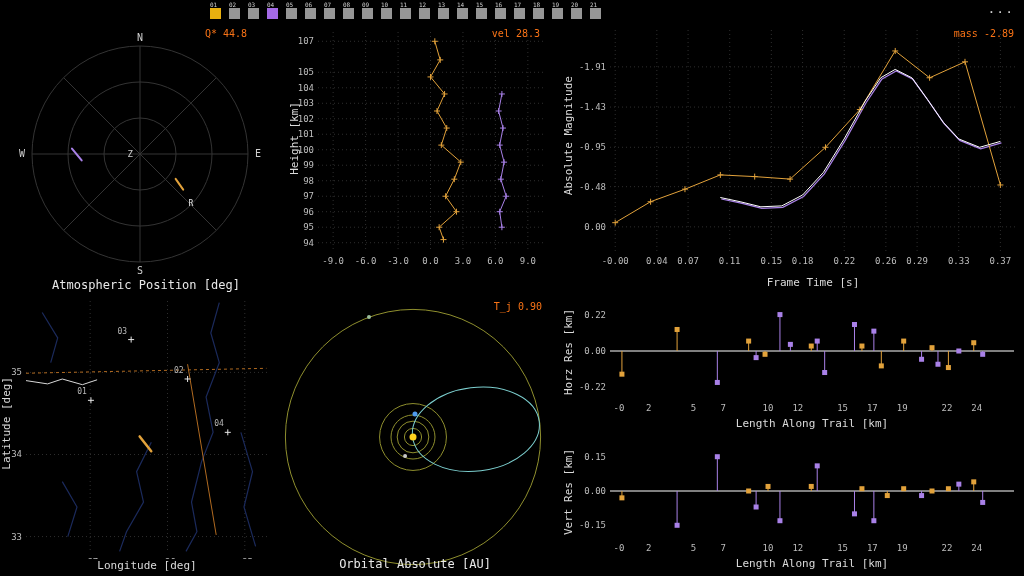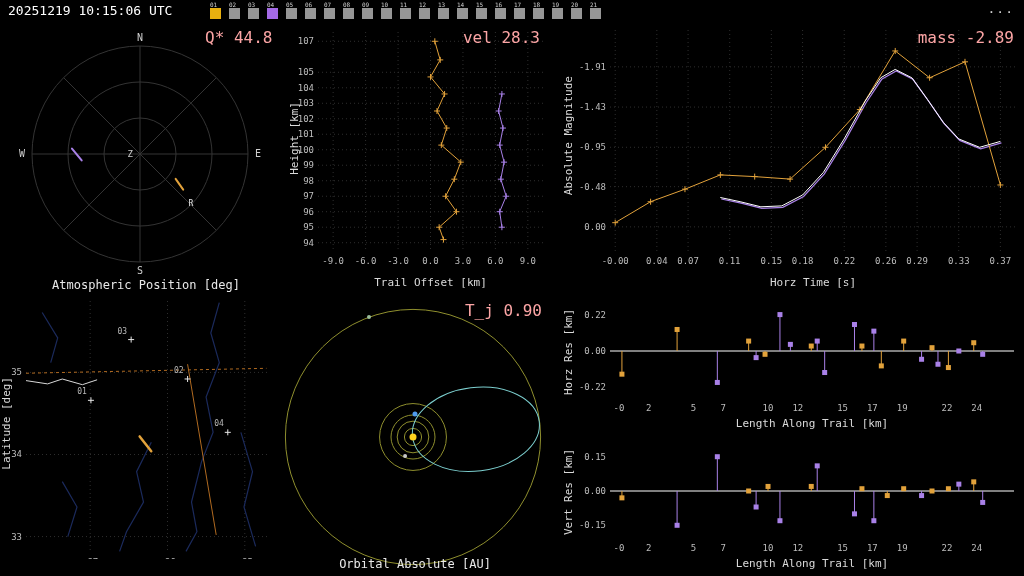--- a/index.html
+++ b/index.html
@@ -9,33 +9,32 @@
   #app{position:absolute;inset:0;background:#000}
   header{position:absolute;top:0;left:0;width:100%;height:22px}
   .ts{position:absolute;left:8px;top:3px;font-size:13px;color:#ffffff;white-space:nowrap}
   #frame-strip{position:absolute;left:210px;top:2px;white-space:nowrap}
   .frame-chip{display:inline-block;width:13px;margin-right:6px;vertical-align:top;cursor:pointer}
   .chip-num{display:block;font-size:6px;line-height:6px;color:#cfcfcf}
   .chip-sq{width:11px;height:11px}
   .overflow{position:absolute;right:10px;top:1px;font-size:13px;color:#d0d0d0;cursor:pointer;letter-spacing:1px}
   .panel{position:absolute}
   .panel svg{position:absolute;left:0;top:0;display:block}
-  .ptitle{position:absolute;font-size:16px;color:#fca5a5;white-space:nowrap;z-index:2}
+  .ptitle{position:absolute;font-size:10px;color:#f97316;white-space:nowrap;z-index:2}
   .xlabel{position:absolute;font-size:11px;color:#dadada;text-align:center;white-space:nowrap;z-index:2}
   .ylabel{position:absolute;font-size:11px;color:#dadada;writing-mode:vertical-rl;transform:rotate(180deg);white-space:nowrap;z-index:2}
   .caption{position:absolute;font-size:12px;color:#e8e8e8;text-align:center;white-space:nowrap;z-index:2}
   svg text{font-family:"DejaVu Sans Mono",monospace}
 </style>
 </head>
 <body>
 
 <div id="app">
 
   <header>
-    <span class="ts">20251219 10:15:06 UTC</span>
     <div id="frame-strip"><div class="frame-chip"><span class="chip-num">01</span><div class="chip-sq" style="background: rgb(232, 176, 15);"></div></div><div class="frame-chip"><span class="chip-num">02</span><div class="chip-sq" style="background: rgb(150, 150, 150);"></div></div><div class="frame-chip"><span class="chip-num">03</span><div class="chip-sq" style="background: rgb(150, 150, 150);"></div></div><div class="frame-chip"><span class="chip-num">04</span><div class="chip-sq" style="background: rgb(164, 106, 230);"></div></div><div class="frame-chip"><span class="chip-num">05</span><div class="chip-sq" style="background: rgb(150, 150, 150);"></div></div><div class="frame-chip"><span class="chip-num">06</span><div class="chip-sq" style="background: rgb(150, 150, 150);"></div></div><div class="frame-chip"><span class="chip-num">07</span><div class="chip-sq" style="background: rgb(150, 150, 150);"></div></div><div class="frame-chip"><span class="chip-num">08</span><div class="chip-sq" style="background: rgb(150, 150, 150);"></div></div><div class="frame-chip"><span class="chip-num">09</span><div class="chip-sq" style="background: rgb(150, 150, 150);"></div></div><div class="frame-chip"><span class="chip-num">10</span><div class="chip-sq" style="background: rgb(150, 150, 150);"></div></div><div class="frame-chip"><span class="chip-num">11</span><div class="chip-sq" style="background: rgb(150, 150, 150);"></div></div><div class="frame-chip"><span class="chip-num">12</span><div class="chip-sq" style="background: rgb(150, 150, 150);"></div></div><div class="frame-chip"><span class="chip-num">13</span><div class="chip-sq" style="background: rgb(150, 150, 150);"></div></div><div class="frame-chip"><span class="chip-num">14</span><div class="chip-sq" style="background: rgb(150, 150, 150);"></div></div><div class="frame-chip"><span class="chip-num">15</span><div class="chip-sq" style="background: rgb(150, 150, 150);"></div></div><div class="frame-chip"><span class="chip-num">16</span><div class="chip-sq" style="background: rgb(150, 150, 150);"></div></div><div class="frame-chip"><span class="chip-num">17</span><div class="chip-sq" style="background: rgb(150, 150, 150);"></div></div><div class="frame-chip"><span class="chip-num">18</span><div class="chip-sq" style="background: rgb(150, 150, 150);"></div></div><div class="frame-chip"><span class="chip-num">19</span><div class="chip-sq" style="background: rgb(150, 150, 150);"></div></div><div class="frame-chip"><span class="chip-num">20</span><div class="chip-sq" style="background: rgb(150, 150, 150);"></div></div><div class="frame-chip"><span class="chip-num">21</span><div class="chip-sq" style="background: rgb(150, 150, 150);"></div></div></div>
     <span class="overflow">...</span>
   </header>
 
   <section class="panel" style="left:0;top:22px;width:292px;height:273px">
     <svg id="svg-polar" width="292" height="252">
         <circle cx="140" cy="132" r="36" fill="none" stroke="#343434"></circle>
         <circle cx="140" cy="132" r="72" fill="none" stroke="#343434"></circle>
         <circle cx="140" cy="132" r="108" fill="none" stroke="#343434"></circle>
         <line x1="140" y1="132" x2="248" y2="132" stroke="#343434"></line>
@@ -121,21 +120,20 @@
         <path d="M211.97596153846155 106.05633802816891H217.97596153846155M214.97596153846155 103.05633802816891V109.05633802816891" stroke="#a981e8" stroke-width="1" fill="none"></path>
         <path d="M208.73076923076923 123.09859154929582H214.73076923076923M211.73076923076923 120.09859154929582V126.09859154929582" stroke="#a981e8" stroke-width="1" fill="none"></path>
         <path d="M213.0576923076923 140.14084507042253H219.0576923076923M216.0576923076923 137.14084507042253V143.14084507042253" stroke="#a981e8" stroke-width="1" fill="none"></path>
         <path d="M209.81249999999997 157.18309859154942H215.81249999999997M212.81249999999997 154.18309859154942V160.18309859154942" stroke="#a981e8" stroke-width="1" fill="none"></path>
         <path d="M215.22115384615384 174.2253521126761H221.22115384615384M218.22115384615384 171.2253521126761V177.2253521126761" stroke="#a981e8" stroke-width="1" fill="none"></path>
         <path d="M208.73076923076923 189.718309859155H214.73076923076923M211.73076923076923 186.718309859155V192.718309859155" stroke="#a981e8" stroke-width="1" fill="none"></path>
         <path d="M210.89423076923077 205.21126760563388H216.89423076923077M213.89423076923077 202.21126760563388V208.21126760563388" stroke="#a981e8" stroke-width="1" fill="none"></path>
       </svg>
     <span class="ptitle" style="right:14px;top:6px">vel 28.3</span>
     <span class="ylabel" style="left:0;top:80px">Height [km]</span>
-    <span class="xlabel" style="left:30px;width:225px;top:254px">Trail Offset [km]</span>
   </section>
 
   <section class="panel" style="left:554px;top:22px;width:470px;height:273px">
     <svg id="svg-mag" width="470" height="248">
         <line x1="61.205128205128204" y1="8" x2="61.205128205128204" y2="230" stroke="#2e2e2e" stroke-dasharray="1,3"></line>
         <text x="61.205128205128204" y="242" fill="#bdbdbd" font-size="9" text-anchor="middle">-0.00</text>
         <line x1="102.84615384615384" y1="8" x2="102.84615384615384" y2="230" stroke="#2e2e2e" stroke-dasharray="1,3"></line>
         <text x="102.84615384615384" y="242" fill="#bdbdbd" font-size="9" text-anchor="middle">0.04</text>
         <line x1="134.0769230769231" y1="8" x2="134.0769230769231" y2="230" stroke="#2e2e2e" stroke-dasharray="1,3"></line>
         <text x="134.0769230769231" y="242" fill="#bdbdbd" font-size="9" text-anchor="middle">0.07</text>
@@ -176,21 +174,21 @@
         <path d="M268.4923076923077 125.28301886792453H274.4923076923077M271.4923076923077 122.28301886792453V128.2830188679245" stroke="#e2a23b" stroke-width="1" fill="none"></path>
         <path d="M302.8461538461538 87.58490566037736H308.8461538461538M305.8461538461538 84.58490566037736V90.58490566037736" stroke="#e2a23b" stroke-width="1" fill="none"></path>
         <path d="M338.24102564102566 28.943396226415103H344.24102564102566M341.24102564102566 25.943396226415103V31.943396226415103" stroke="#e2a23b" stroke-width="1" fill="none"></path>
         <path d="M372.5948717948718 55.750943396226404H378.5948717948718M375.5948717948718 52.750943396226404V58.750943396226404" stroke="#e2a23b" stroke-width="1" fill="none"></path>
         <path d="M407.98974358974357 39.83396226415093H413.98974358974357M410.98974358974357 36.83396226415093V42.83396226415093" stroke="#e2a23b" stroke-width="1" fill="none"></path>
         <path d="M443.38461538461536 162.9811320754717H449.38461538461536M446.38461538461536 159.9811320754717V165.9811320754717" stroke="#e2a23b" stroke-width="1" fill="none"></path>
         <polyline points="166.3,175.5 186.1,179.7 206.9,184.8 227.8,183.9 248.6,173.0 269.4,150.4 290.2,116.9 311.1,79.2 326.7,55.8 341.2,47.4 357.9,55.8 373.5,77.5 389.1,100.2 404.7,116.9 425.6,125.3 446.4,119.4" fill="none" stroke="#ffffff" stroke-width="1"></polyline>
       </svg>
     <span class="ptitle" style="right:10px;top:6px">mass -2.89</span>
     <span class="ylabel" style="left:8px;top:54px">Absolute Magnitude</span>
-    <span class="xlabel" style="left:56px;width:406px;top:254px">Horz Time [s]</span>
+    <span class="xlabel" style="left:56px;width:406px;top:254px">Frame Time [s]</span>
   </section>
 
   <section class="panel" style="left:0;top:295px;width:276px;height:281px">
     <svg id="svg-map" width="276" height="264">
         <line x1="90.1725239616613" y1="6" x2="90.1725239616613" y2="258" stroke="#2e2e2e" stroke-dasharray="1,3"></line>
         <text x="90.1725239616613" y="270" fill="#bdbdbd" font-size="9" text-anchor="middle">-87</text>
         <line x1="167.48881789137386" y1="6" x2="167.48881789137386" y2="258" stroke="#2e2e2e" stroke-dasharray="1,3"></line>
         <text x="167.48881789137386" y="270" fill="#bdbdbd" font-size="9" text-anchor="middle">-86</text>
         <line x1="244.80511182108646" y1="6" x2="244.80511182108646" y2="258" stroke="#2e2e2e" stroke-dasharray="1,3"></line>
         <text x="244.80511182108646" y="270" fill="#bdbdbd" font-size="9" text-anchor="middle">-85</text>
@@ -212,20 +210,21 @@
         <text x="86.94568690095883" y="99.32247557003265" fill="#b8b8b8" font-size="8" text-anchor="end">01</text>
         <path d="M87.94568690095883 105.32247557003265H93.94568690095883M90.94568690095883 102.32247557003265V108.32247557003265" stroke="#e8e8e8" stroke-width="1" fill="none"></path>
         <text x="183.59105431309953" y="77.98045602605828" fill="#b8b8b8" font-size="8" text-anchor="end">02</text>
         <path d="M184.59105431309953 83.98045602605828H190.59105431309953M187.59105431309953 80.98045602605828V86.98045602605828" stroke="#e8e8e8" stroke-width="1" fill="none"></path>
         <text x="127.15015974440905" y="38.5798045602605" fill="#b8b8b8" font-size="8" text-anchor="end">03</text>
         <path d="M128.15015974440905 44.5798045602605H134.15015974440905M131.15015974440905 41.5798045602605V47.5798045602605" stroke="#e8e8e8" stroke-width="1" fill="none"></path>
         <text x="223.79552715654978" y="131.33550488599303" fill="#b8b8b8" font-size="8" text-anchor="end">04</text>
         <path d="M224.79552715654978 137.33550488599303H230.79552715654978M227.79552715654978 134.33550488599303V140.33550488599303" stroke="#e8e8e8" stroke-width="1" fill="none"></path>
       </svg>
     <span class="ylabel" style="left:0;top:82px">Latitude [deg]</span>
+    <span class="xlabel" style="left:26px;width:242px;top:264px">Longitude [deg]</span>
   </section>
 
   <section class="panel" style="left:276px;top:295px;width:278px;height:281px">
     <svg id="svg-orbit" width="278" height="281">
         <circle cx="137" cy="142" r="8.58" fill="none" stroke="#8f8f2e" stroke-width="1"></circle>
         <circle cx="137" cy="142" r="15.84" fill="none" stroke="#8f8f2e" stroke-width="1"></circle>
         <circle cx="137" cy="142" r="22" fill="none" stroke="#8f8f2e" stroke-width="1"></circle>
         <circle cx="137" cy="142" r="33.44" fill="none" stroke="#8f8f2e" stroke-width="1"></circle>
         <circle cx="137" cy="142" r="127.6" fill="none" stroke="#8f8f2e" stroke-width="1"></circle>
         <ellipse cx="200.36" cy="142" rx="63.8" ry="41.8" fill="none" stroke="#7ccfcf" stroke-width="1" transform="rotate(-7 137 142)"></ellipse>

